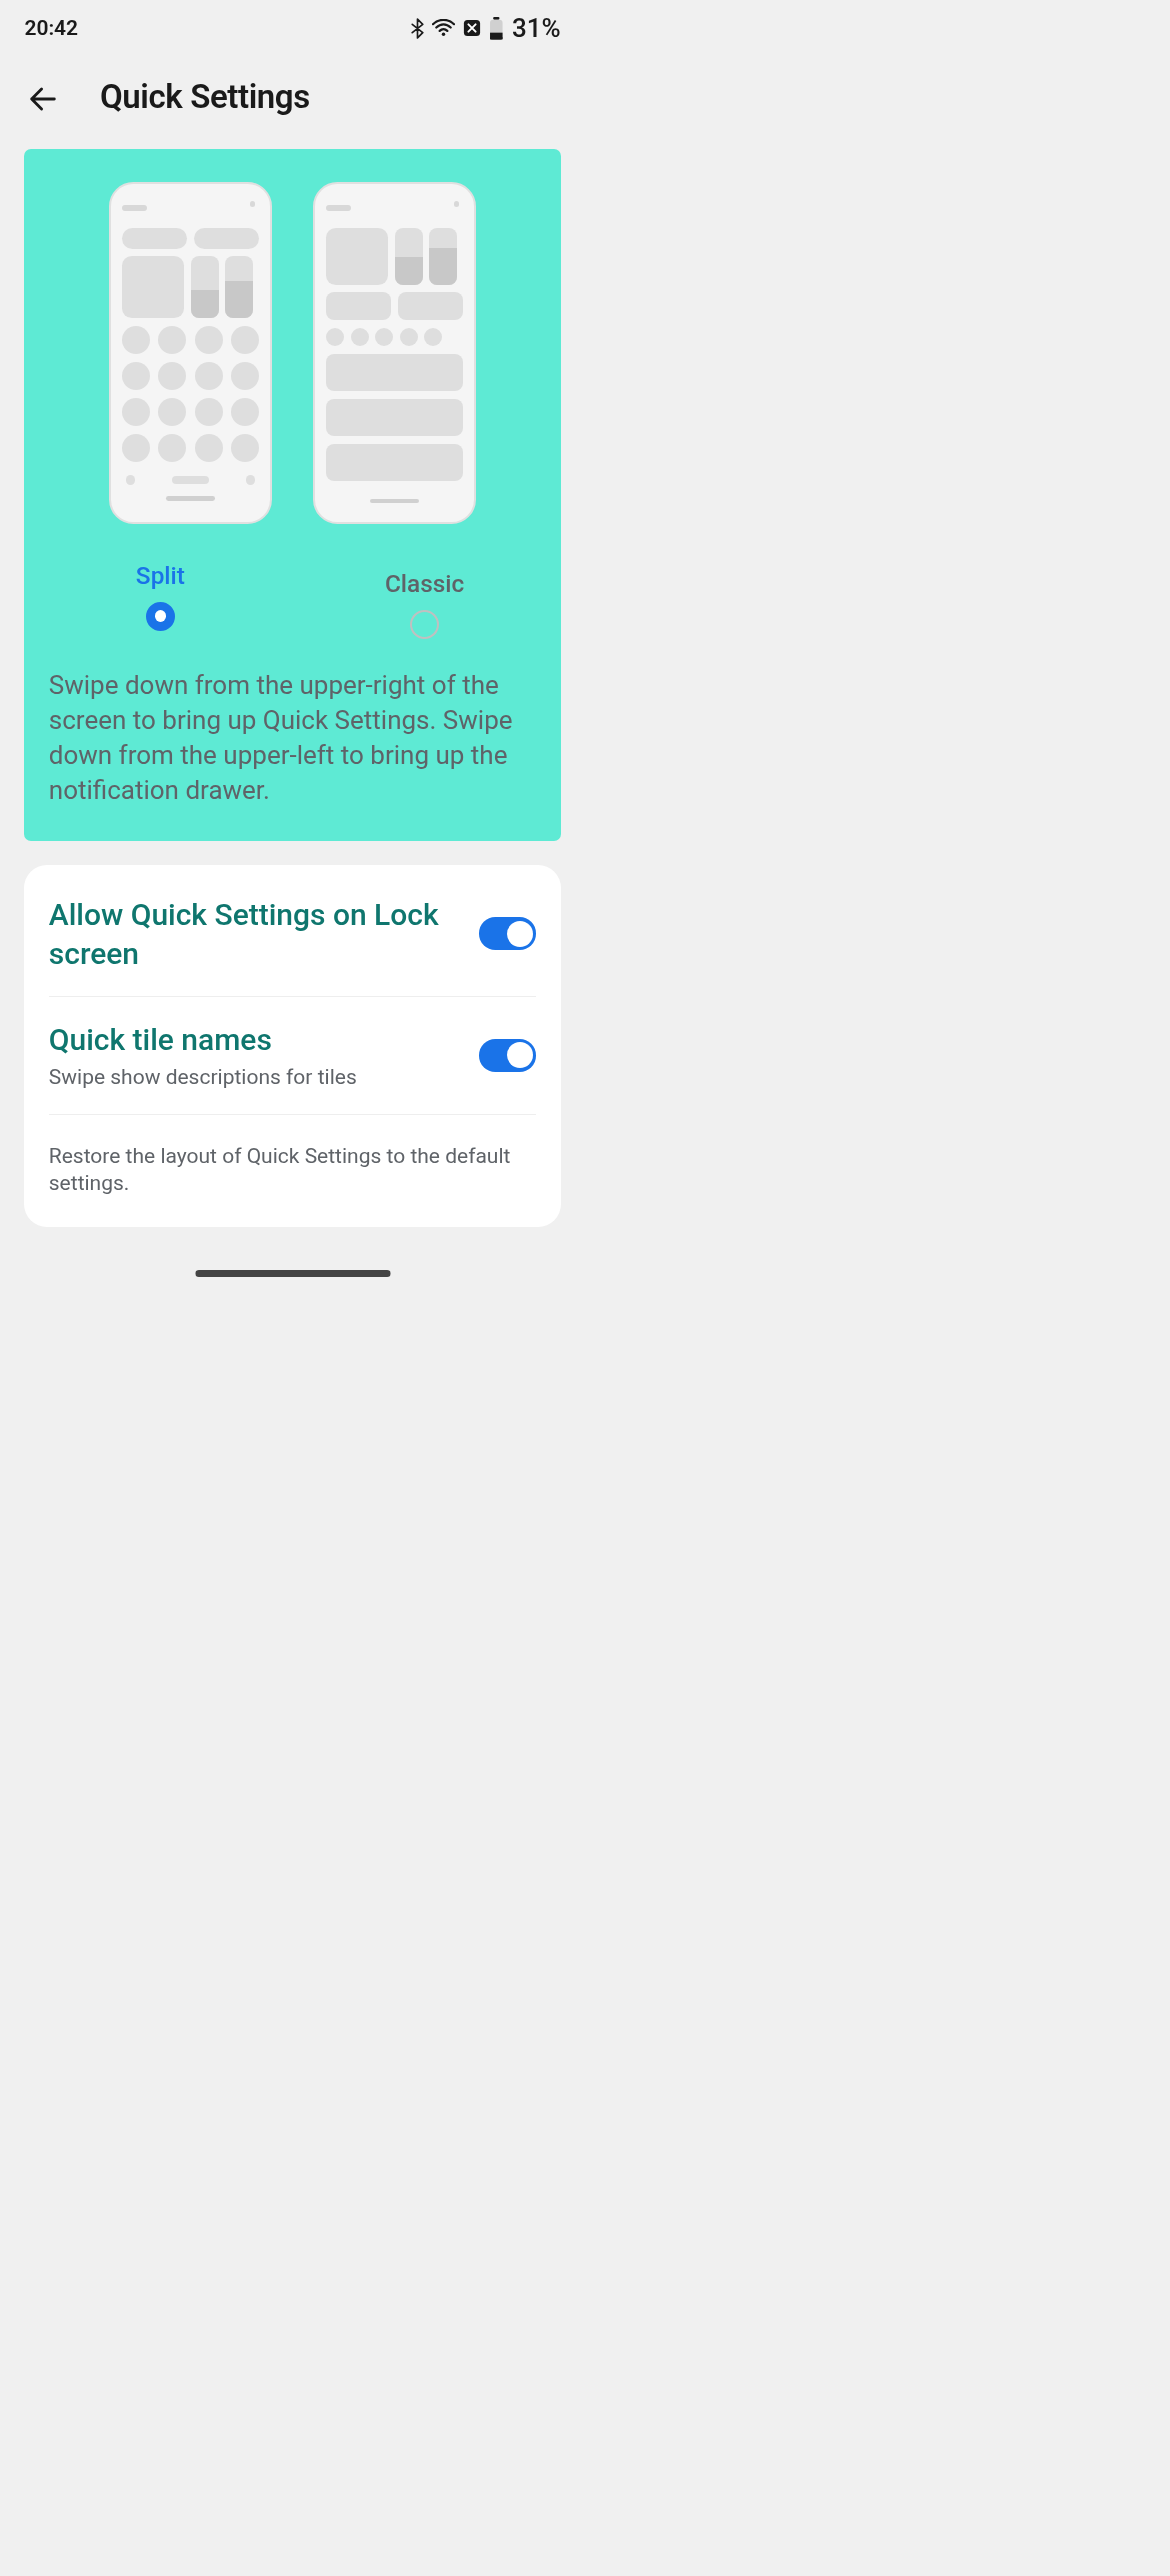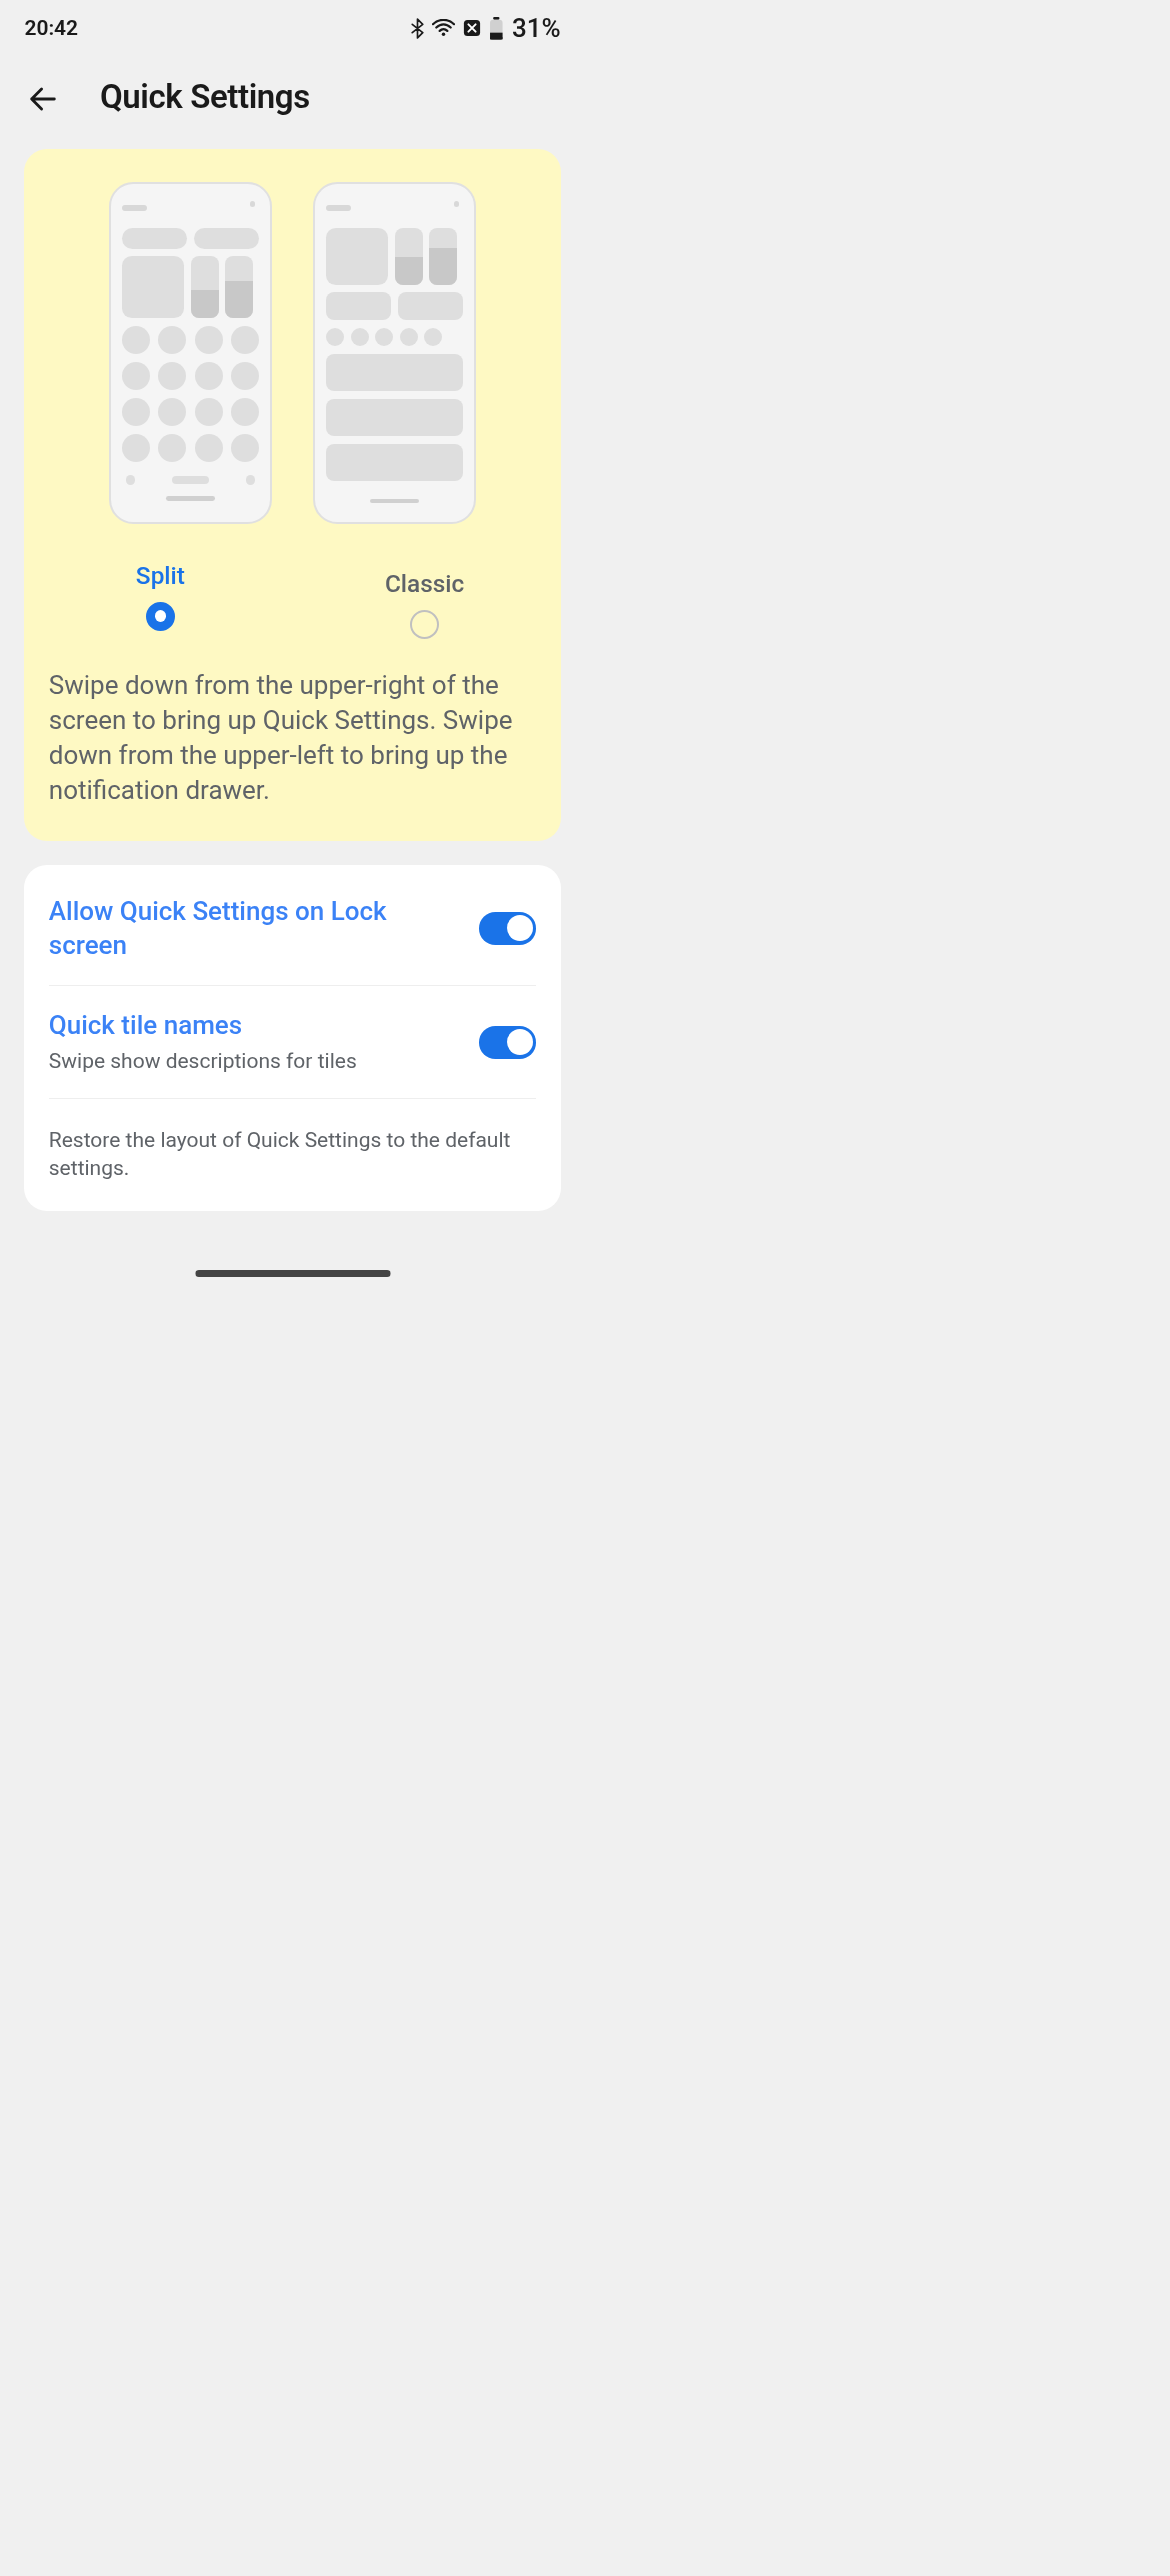--- a/index.html
+++ b/index.html
@@ -32,22 +32,22 @@
       gap: 40px;
       padding: 24.4px 26px 33px 26px;
     }
     .back-icon { width: 34px; height: 34px; }
     .title {
       font-size: 33px;
       font-weight: 600;
       letter-spacing: -0.4px;
     }
     .card {
-      background: #fef9c3;
-      border-radius: 23px;
+      background: #5eead4;
+      border-radius: 7px;
       margin: 0 24.4px 24.4px 24.4px;
       padding: 33px 24.4px;
     }
     .previews {
       display: flex;
       justify-content: center;
       gap: 41px;
       margin-bottom: 37px;
     }
     .phone-preview {
@@ -133,23 +133,23 @@
       align-items: center;
       justify-content: space-between;
       padding: 23px 0;
       gap: 16.3px;
     }
     .setting-row + .setting-row {
       border-top: 0.8px solid #eeeeee;
     }
     .setting-text { flex: 1; }
     .setting-title {
-      font-size: 26px;
+      font-size: 30px;
       font-weight: 500;
-      color: #3b82f6;
+      color: #0f766e;
       line-height: 1.3;
     }
     .setting-sub {
       font-size: 21px;
       color: #5f6368;
       margin-top: 4.9px;
       line-height: 1.3;
     }
     .toggle {
       width: 57px; height: 33px;

